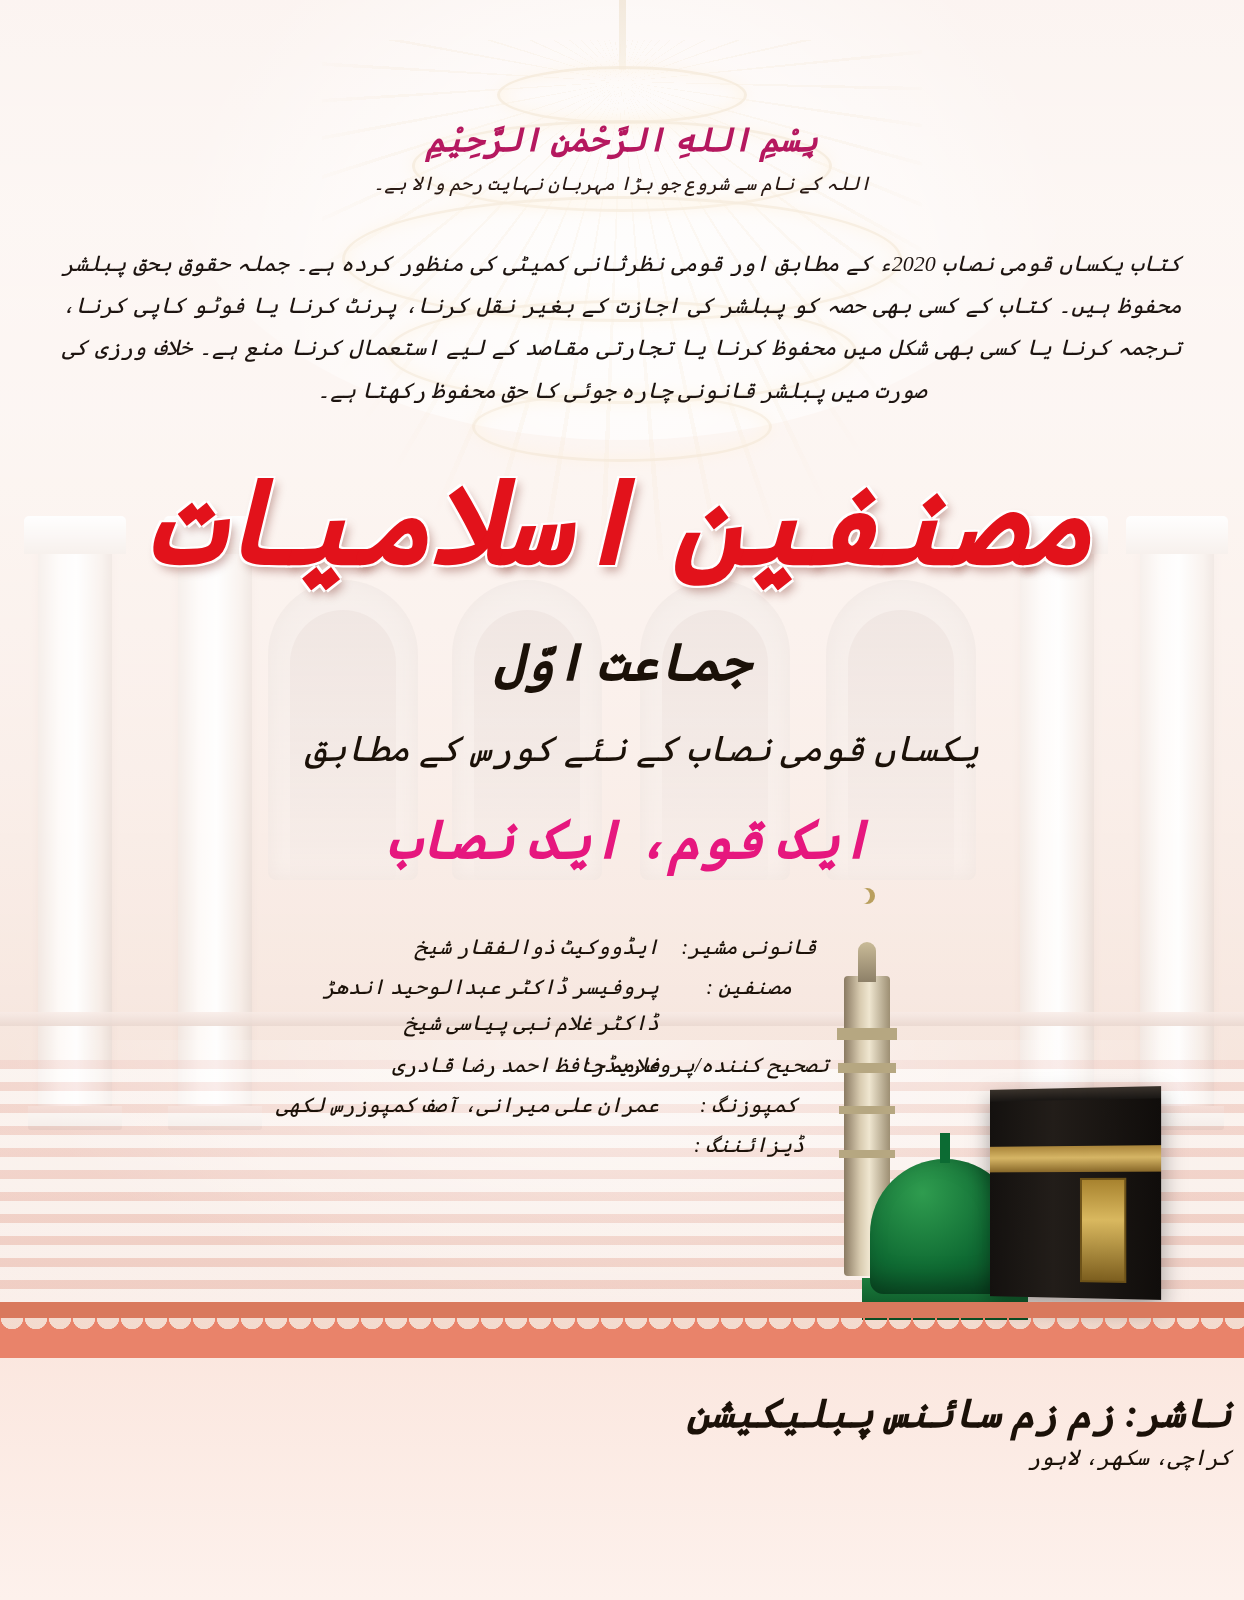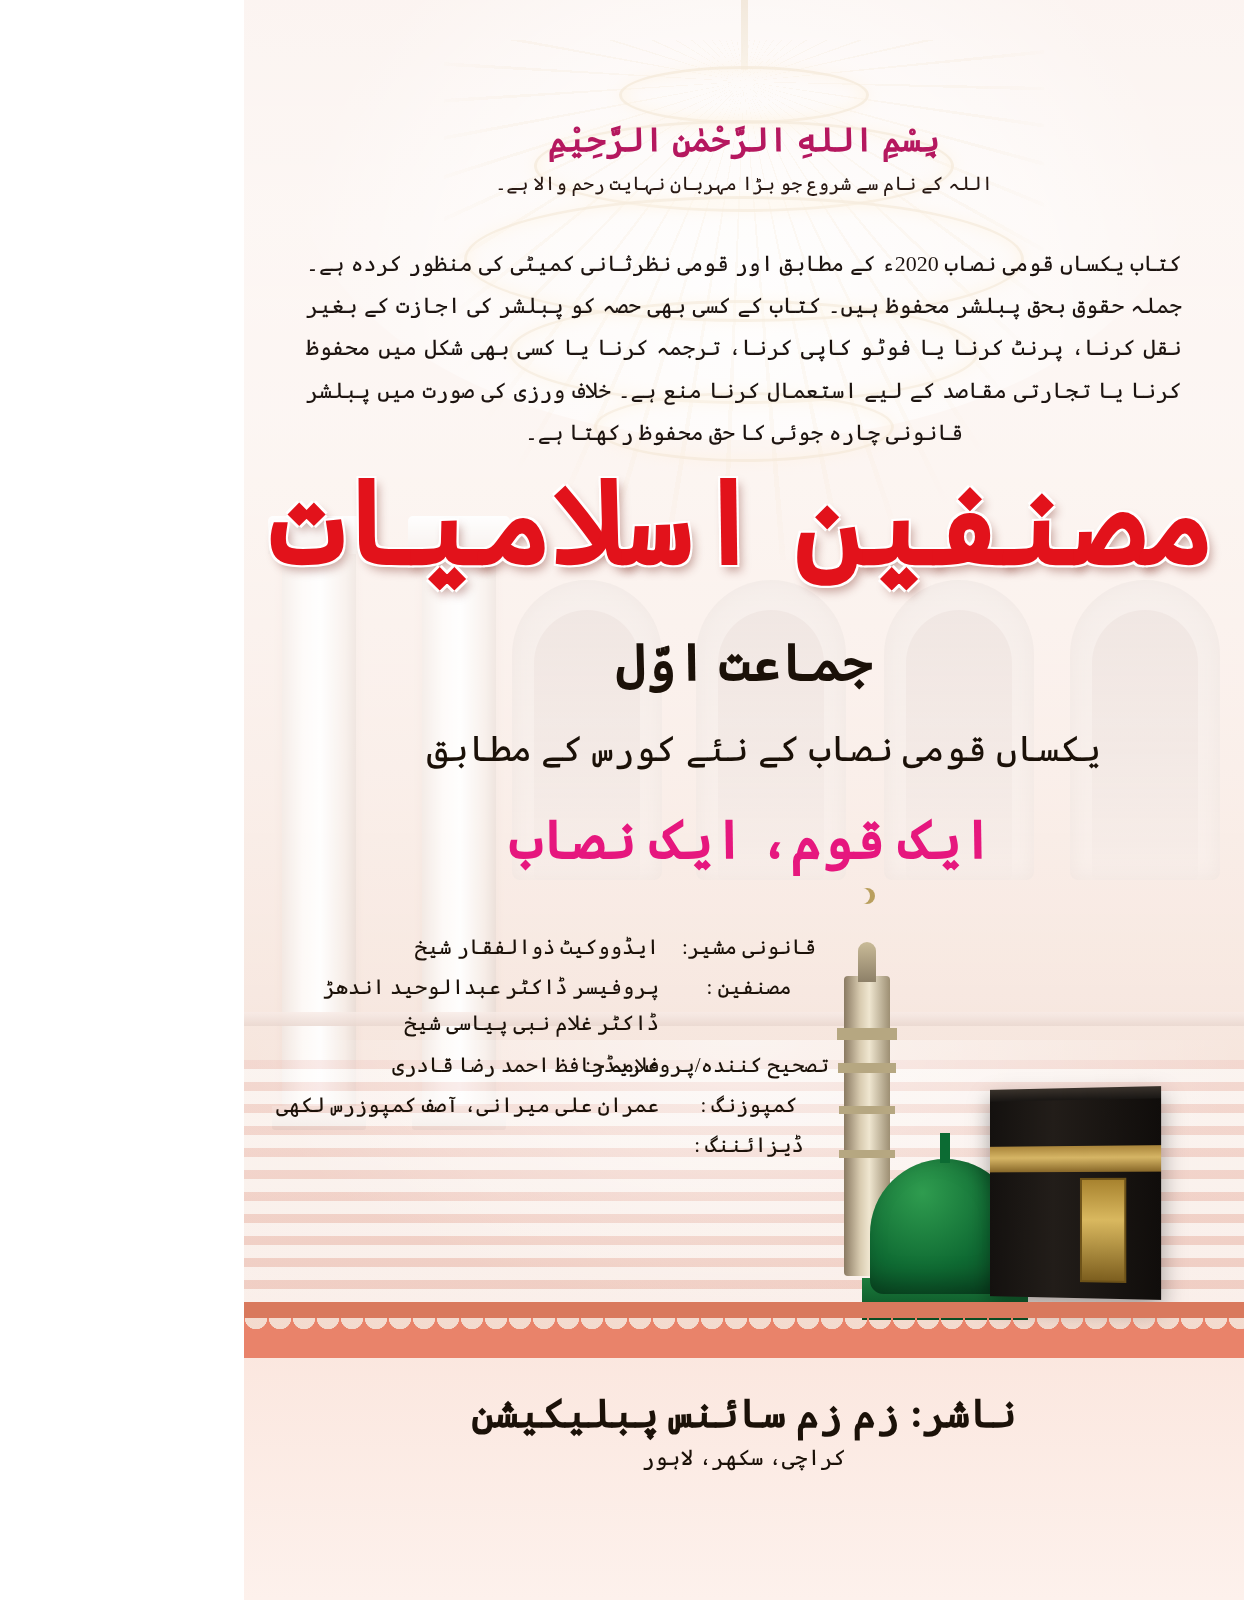--- a/index.html
+++ b/index.html
@@ -7,24 +7,25 @@
     margin: 0;
     padding: 0;
     background: #ffffff;
   }
   body {
     font-family: "Liberation Serif", "DejaVu Serif", serif;
   }
 
   .page {
     position: relative;
-    width: 1000px;
+    width: 1244px;
     height: 1600px;
     overflow: hidden;
     background: #86efac;
+    font-style: italic;
   }
 
   
   .bg {
     position: absolute;
     inset: 0;
     overflow: hidden;
   }
   .bg-base {
     position: absolute;
@@ -488,23 +489,23 @@
     -webkit-mask-image: radial-gradient(circle at 12px 0px, transparent 11px, #000 11.5px);
             mask-image: radial-gradient(circle at 12px 0px, transparent 11px, #000 11.5px);
     -webkit-mask-size: 24px 40px;
             mask-size: 24px 40px;
     -webkit-mask-repeat: repeat-x;
             mask-repeat: repeat-x;
   }
   .footer {
     position: absolute;
     left: 0;
-    right: 0;
+    right: 12px;
     top: 1390px;
-    text-align: center;
+    text-align: right;
   }
   .publisher {
     font-size: 40px;
     font-weight: bold;
     color: #1b1108;
     letter-spacing: 0.5px;
   }
   .cities {
     margin-top: 8px;
     font-size: 22px;

